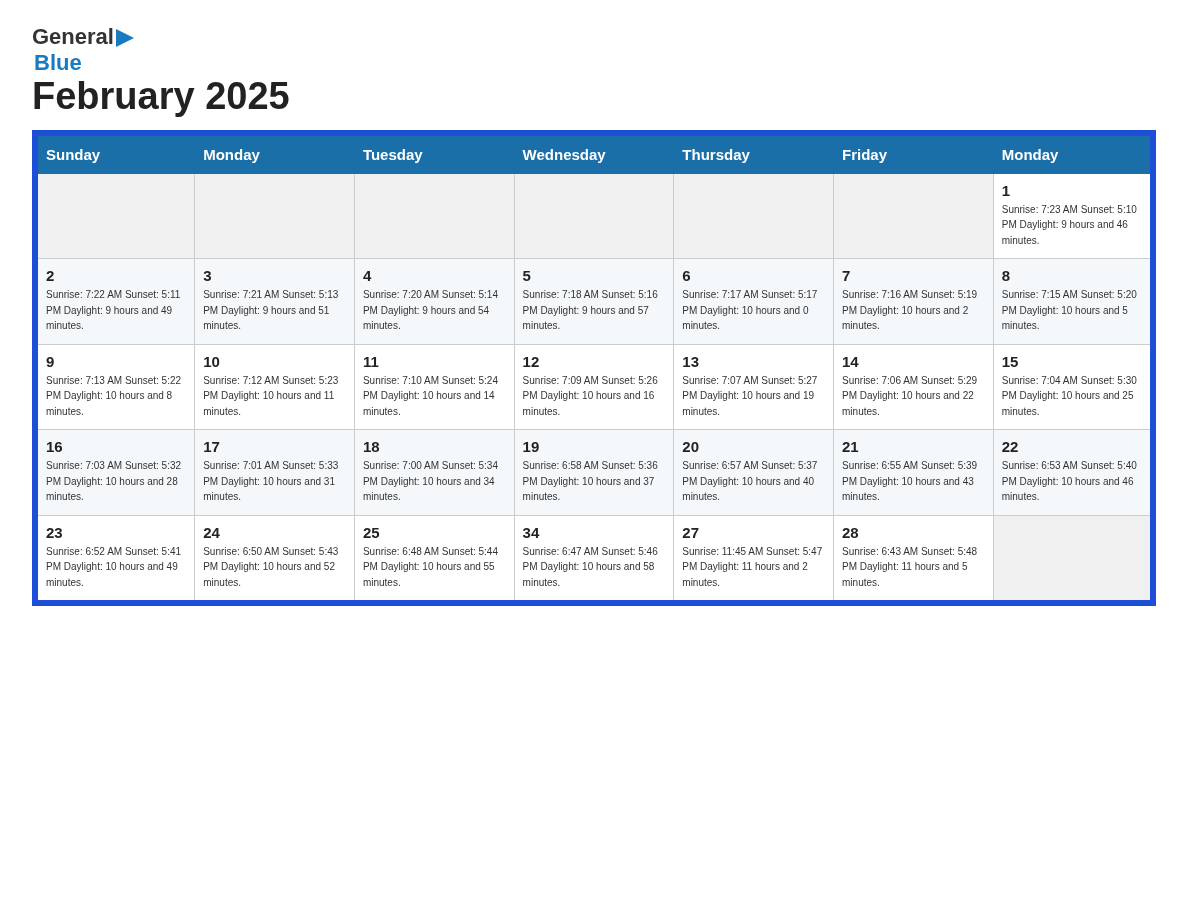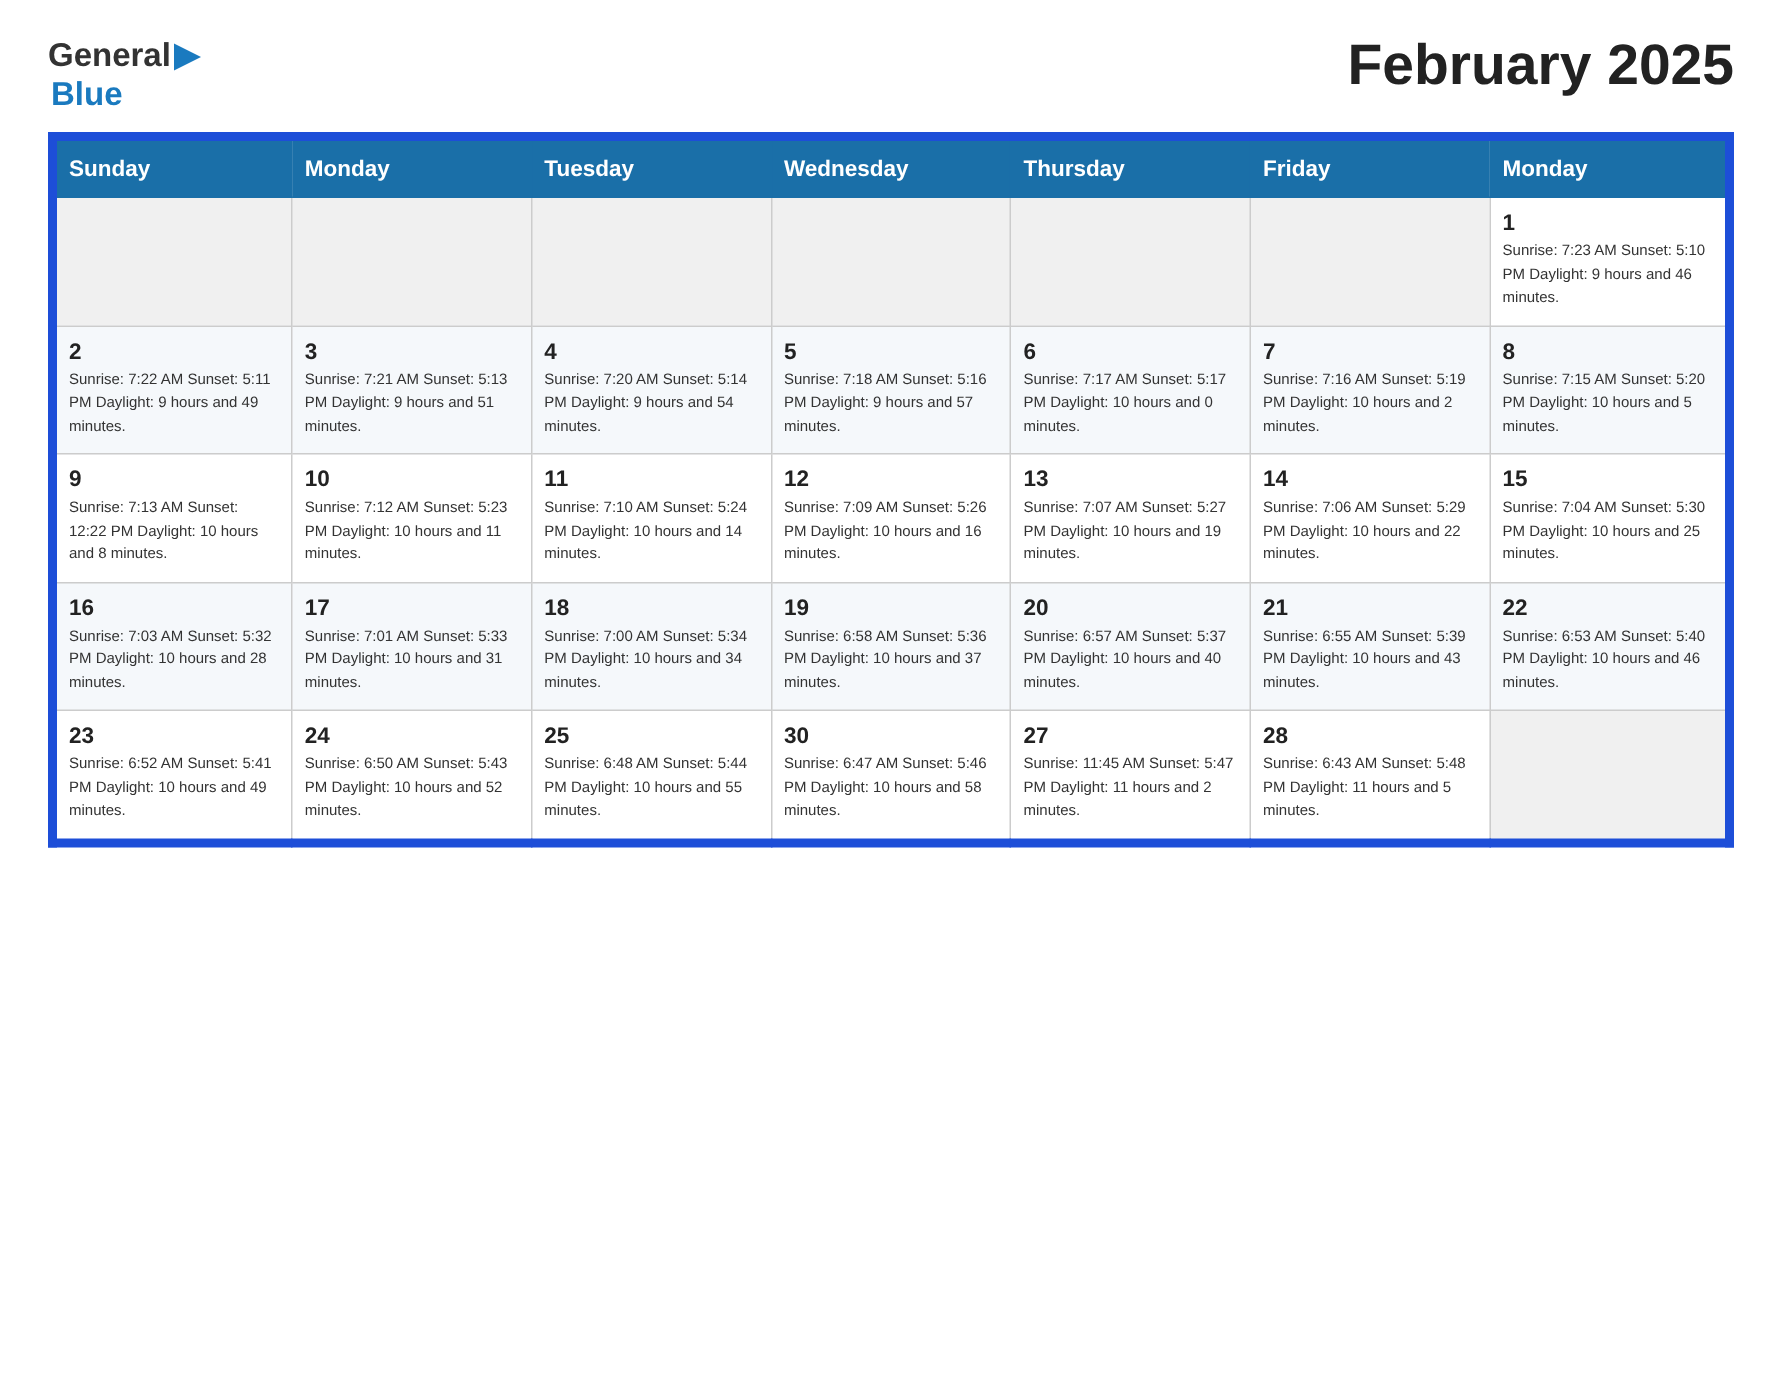--- a/index.html
+++ b/index.html
@@ -8,20 +8,21 @@
       background: #fff;
       padding: 24px 32px;
       width: 1188px;
       min-height: 918px;
     }
     .header {
       display: flex;
       justify-content: space-between;
       align-items: flex-start;
       margin-bottom: 12px;
+      flex-direction: column;
     }
     .logo-text-general {
       font-size: 22px;
       font-weight: bold;
       color: #333;
       font-family: Arial, sans-serif;
     }
     .logo-text-blue {
       font-size: 22px;
       font-weight: bold;
@@ -185,21 +186,21 @@
           <span class="day-number">8</span>
           <div class="day-info">Sunrise: 7:15 AM
 Sunset: 5:20 PM
 Daylight: 10 hours and 5 minutes.</div>
         </td>
       </tr>
       <tr>
         <td>
           <span class="day-number">9</span>
           <div class="day-info">Sunrise: 7:13 AM
-Sunset: 12:22 PM
+Sunset: 5:22 PM
 Daylight: 10 hours and 8 minutes.</div>
         </td>
         <td>
           <span class="day-number">10</span>
           <div class="day-info">Sunrise: 7:12 AM
 Sunset: 5:23 PM
 Daylight: 10 hours and 11 minutes.</div>
         </td>
         <td>
           <span class="day-number">11</span>
@@ -289,21 +290,21 @@
 Sunset: 5:43 PM
 Daylight: 10 hours and 52 minutes.</div>
         </td>
         <td>
           <span class="day-number">25</span>
           <div class="day-info">Sunrise: 6:48 AM
 Sunset: 5:44 PM
 Daylight: 10 hours and 55 minutes.</div>
         </td>
         <td>
-          <span class="day-number">30</span>
+          <span class="day-number">34</span>
           <div class="day-info">Sunrise: 6:47 AM
 Sunset: 5:46 PM
 Daylight: 10 hours and 58 minutes.</div>
         </td>
         <td>
           <span class="day-number">27</span>
           <div class="day-info">Sunrise: 11:45 AM
 Sunset: 5:47 PM
 Daylight: 11 hours and 2 minutes.</div>
         </td>

